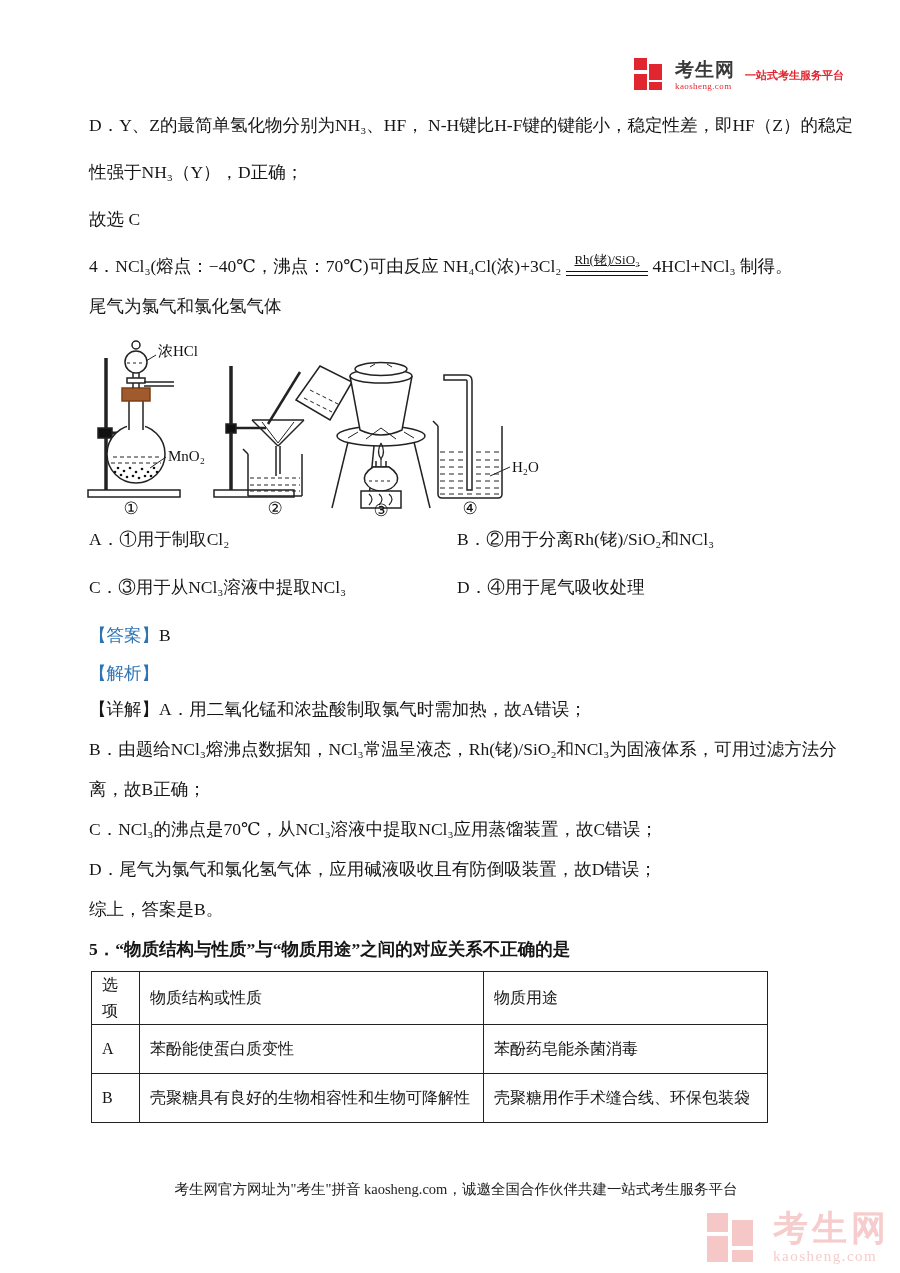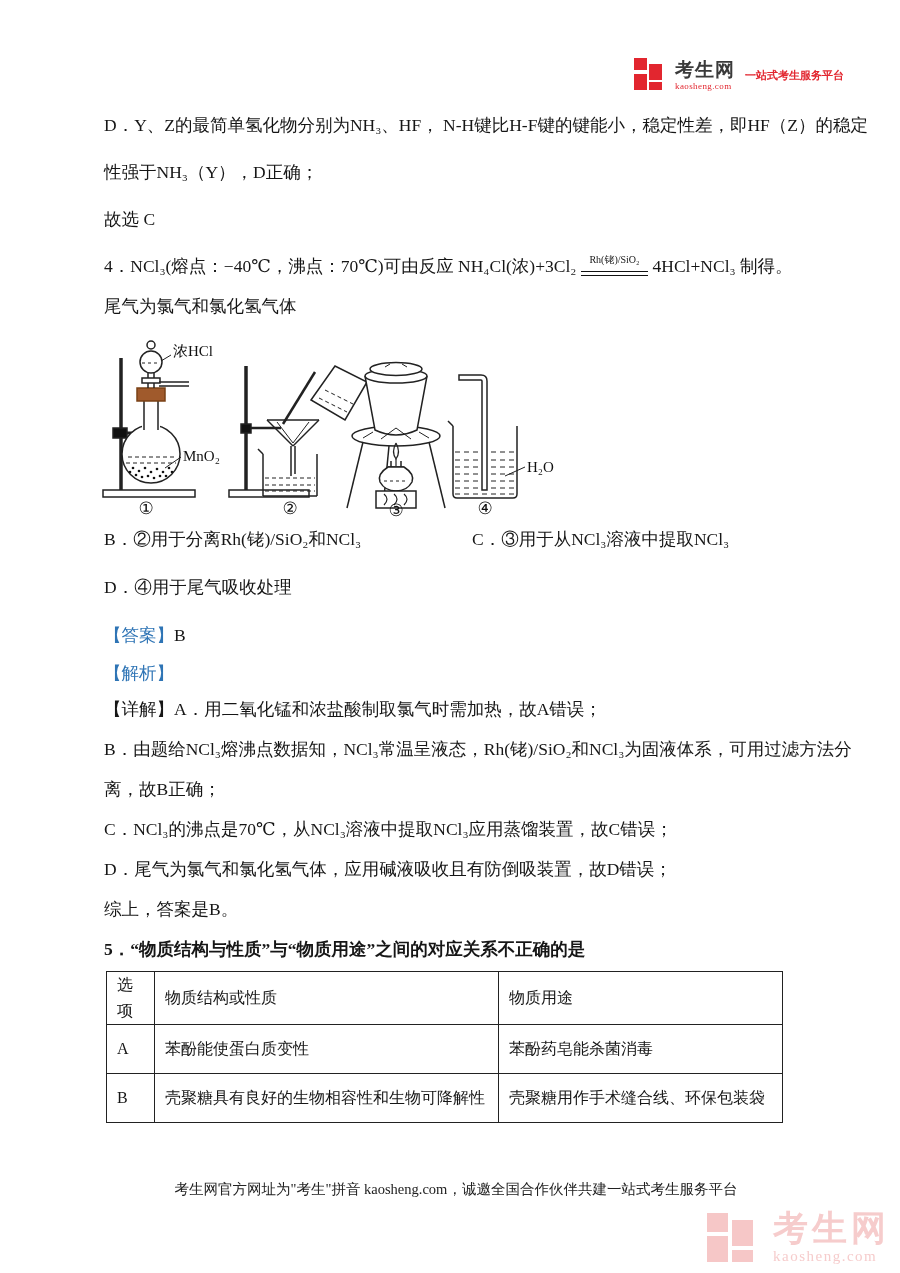--- a/index.html
+++ b/index.html
@@ -14,27 +14,27 @@
   .bm1 { left:0; top:2; width:13px; height:12px; }
   .bm2 { left:0; top:16px; width:13px; height:16px; }
   .bm3 { left:15px; top:6px; width:13px; height:16px; }
   .bm4 { left:15px; top:24px; width:13px; height:8px; }
   .brand-text { display:flex; flex-direction:column; line-height:1; }
   .brand-cn { font-size:19px; font-weight:bold; color:#3a3a3a; letter-spacing:1px; }
   .brand-domain { font-size:9px; color:#e2262f; margin-top:3px; letter-spacing:.4px; }
   .brand-tagline { font-size:11px; color:#e2262f; margin-left:10px; font-weight:bold; }
 
   
-  .content { position:absolute; left:98px; top:112px; width:742px; font-size:17.5px; line-height:26px; }
+  .content { position:absolute; left:83px; top:112px; width:742px; font-size:17.5px; line-height:26px; }
   .tline { margin:0 0 21px; }
   .nw { white-space:nowrap; }
 
   .q4 { display:flex; align-items:center; margin:0 0 14px; white-space:nowrap; }
   .cat { display:inline-flex; flex-direction:column; align-items:center; margin:0 5px; transform:translateY(-3px); }
-  .cat-top { font-size:10px; line-height:19px; padding:0 8px 2px; }
+  .cat-top { font-size:13px; line-height:19px; padding:0 8px 2px;text-decoration:underline; }
   .cat-lines { align-self:stretch; height:5px; border-top:1.6px solid #111; border-bottom:1.6px solid #111; }
 
   .figure { margin:4px 0 6px -3px; }
   .figure svg { display:block; }
   .fig-label { font-size:15px; fill:#111; }
   .fig-num { font-size:17px; fill:#111; }
 
   .opts { display:grid; grid-template-columns:368px 1fr; row-gap:22px; margin:4px 0 22px; }
   .ans { margin:0 0 12px; }
   .blue { color:#2e74b5; }
@@ -211,20 +211,21 @@
         <text class="fig-label" x="82" y="121" stroke="none">MnO₂</text>
         <text class="fig-label" x="426" y="132" stroke="none">H₂O</text>
         <text class="fig-num" x="45" y="174" text-anchor="middle" stroke="none">①</text>
         <text class="fig-num" x="189" y="174" text-anchor="middle" stroke="none">②</text>
         <text class="fig-num" x="295" y="176" text-anchor="middle" stroke="none">③</text>
         <text class="fig-num" x="384" y="174" text-anchor="middle" stroke="none">④</text>
       </svg>
     </div>
 
     <div class="opts">
+      <span class="nw">A．①用于制取Cl₂</span>
       <span class="nw">B．②用于分离Rh(铑)/SiO₂和NCl₃</span>
       <span class="nw">C．③用于从NCl₃溶液中提取NCl₃</span>
       <span class="nw">D．④用于尾气吸收处理</span>
     </div>
 
     <p class="ans">
       <span class="blue">【答案】</span><span>B</span>
     </p>
     <p class="ana blue">【解析】</p>
 

